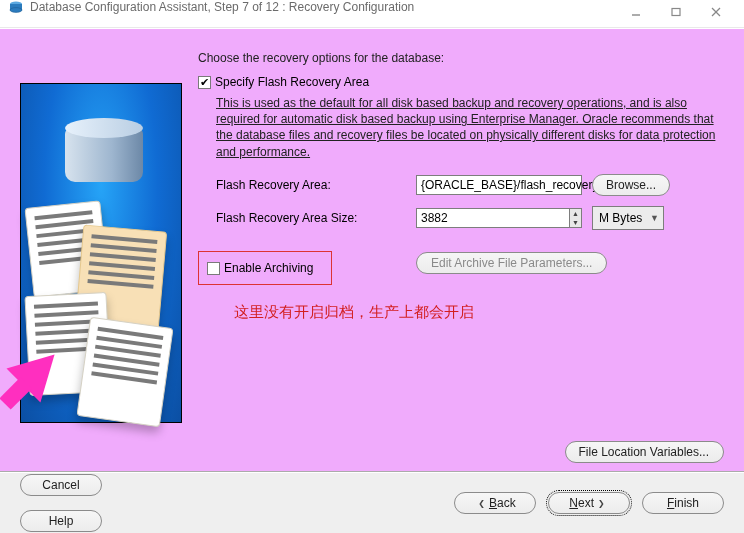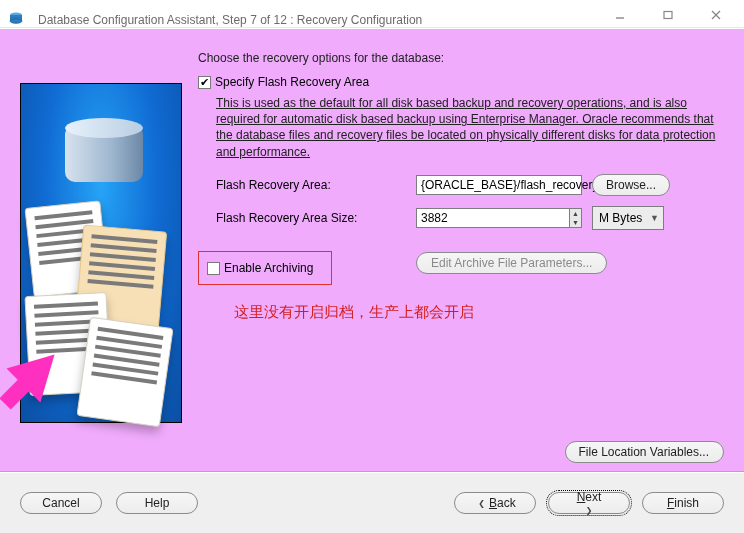--- a/index.html
+++ b/index.html
@@ -7,25 +7,24 @@
     margin: 0; padding: 0;
     width: 744px; height: 533px;
     font-family: Tahoma, Arial, sans-serif;
     font-size: 12px;
     background: #ffffff;
     overflow: hidden;
   }
   .titlebar {
     height: 28px;
     display: flex;
-    align-items: flex-end;
+    align-items: flex-start;
     padding: 0 8px 0 8px;
     color: #777;
     border-bottom: 1px solid #e9e9e9;
-    gap: 8px;
   }
   .titlebar .app-icon {
     width: 16px; height: 16px;
     margin-right: 6px;
     display: inline-flex; align-items: center; justify-content: center;
   }
   .titlebar .title { flex: 0 0 auto; font-size: 12px; color: #6b6b6b; }
   .titlebar .spacer { flex: 1; }
   .winbtn {
     width: 40px; height: 24px;
@@ -189,27 +188,26 @@
   }
 
   .button-bar {
     position: absolute; left: 0; right: 0; bottom: 0;
     height: 62px;
     border-top: 2px groove #fff;
     background: #efefef;
     display: flex; align-items: center;
     padding: 0 20px;
   }
-  .bb-left { display: flex; gap: 14px; }
+  .bb-left { display: flex; gap: 14px; flex-direction: column; }
   .bb-spacer { flex: 1; }
   .bb-right { display: flex; gap: 12px; align-items: center; }
   .btn.nav { width: 82px; }
   .btn.next-focus {
     position: relative;
-    flex-direction: column;
   }
   .focus-ring {
     position: absolute; inset: -3px;
     border: 1px dotted #000; border-radius: 14px;
     pointer-events: none;
   }
   .nav-arrow { font-size: 11px; margin: 0 4px; color: #444; font-family: monospace; }
   .underline-char { text-decoration: underline; }
 </style>
 </head>

